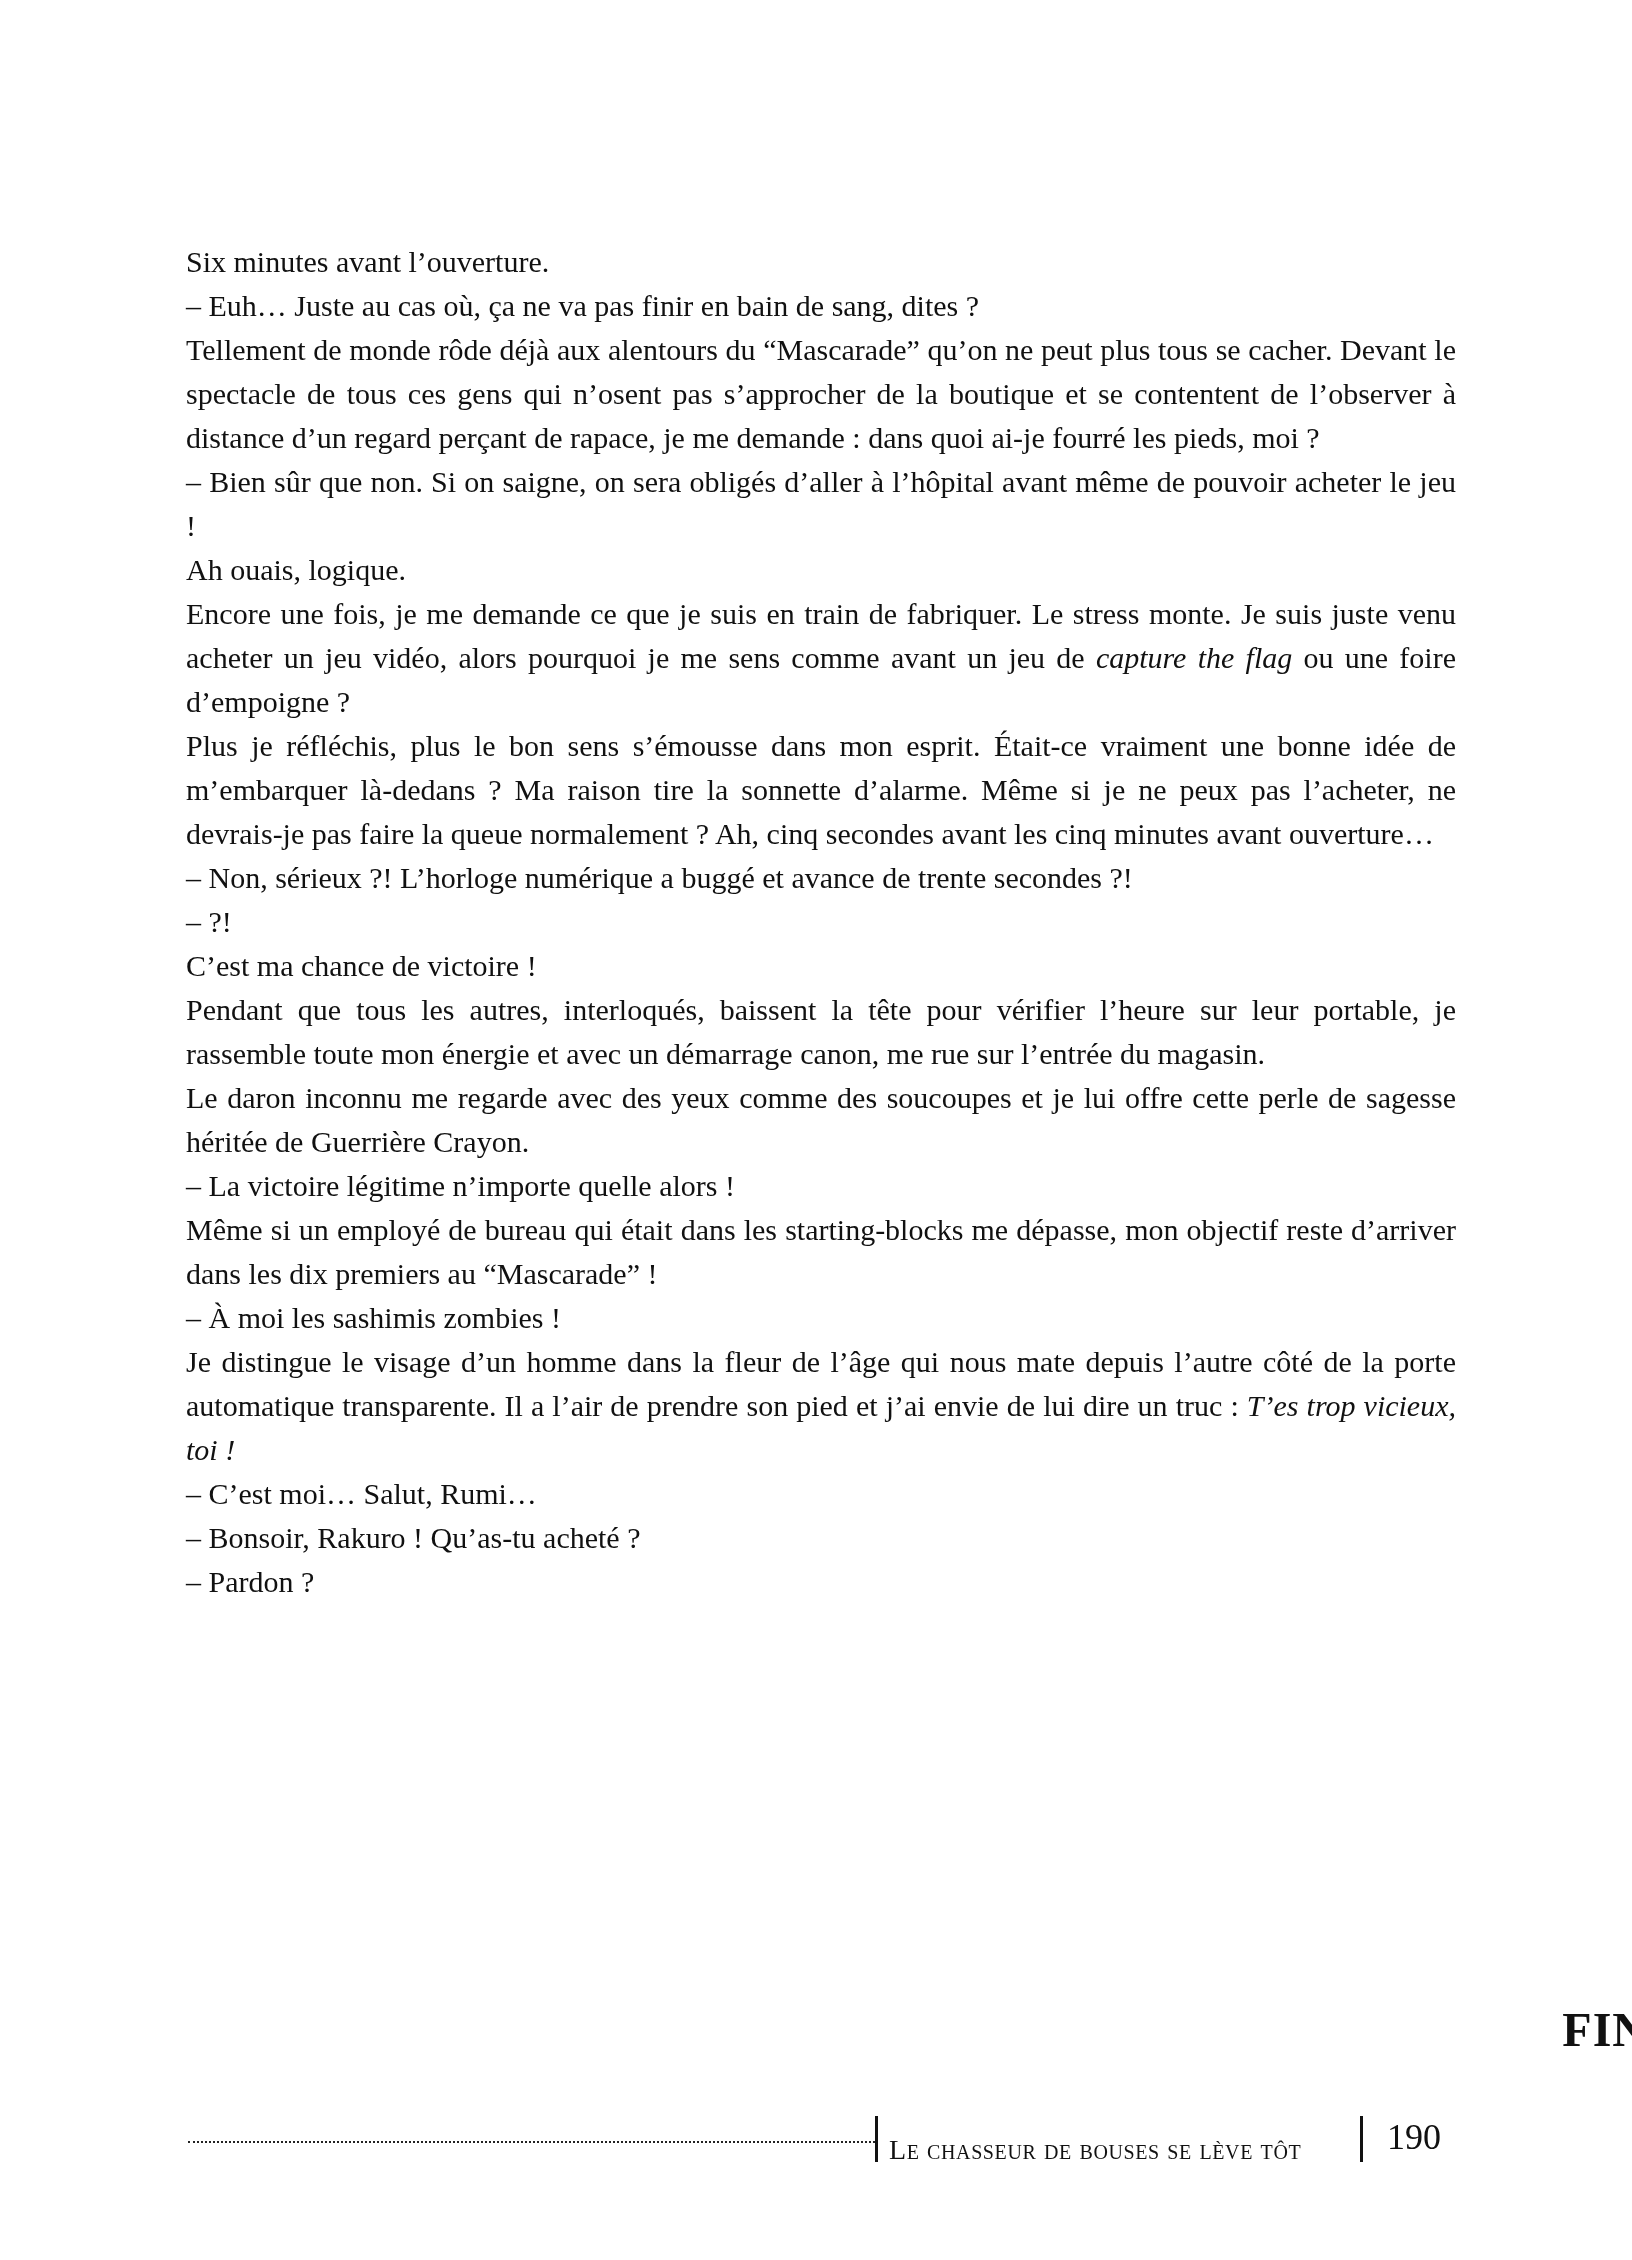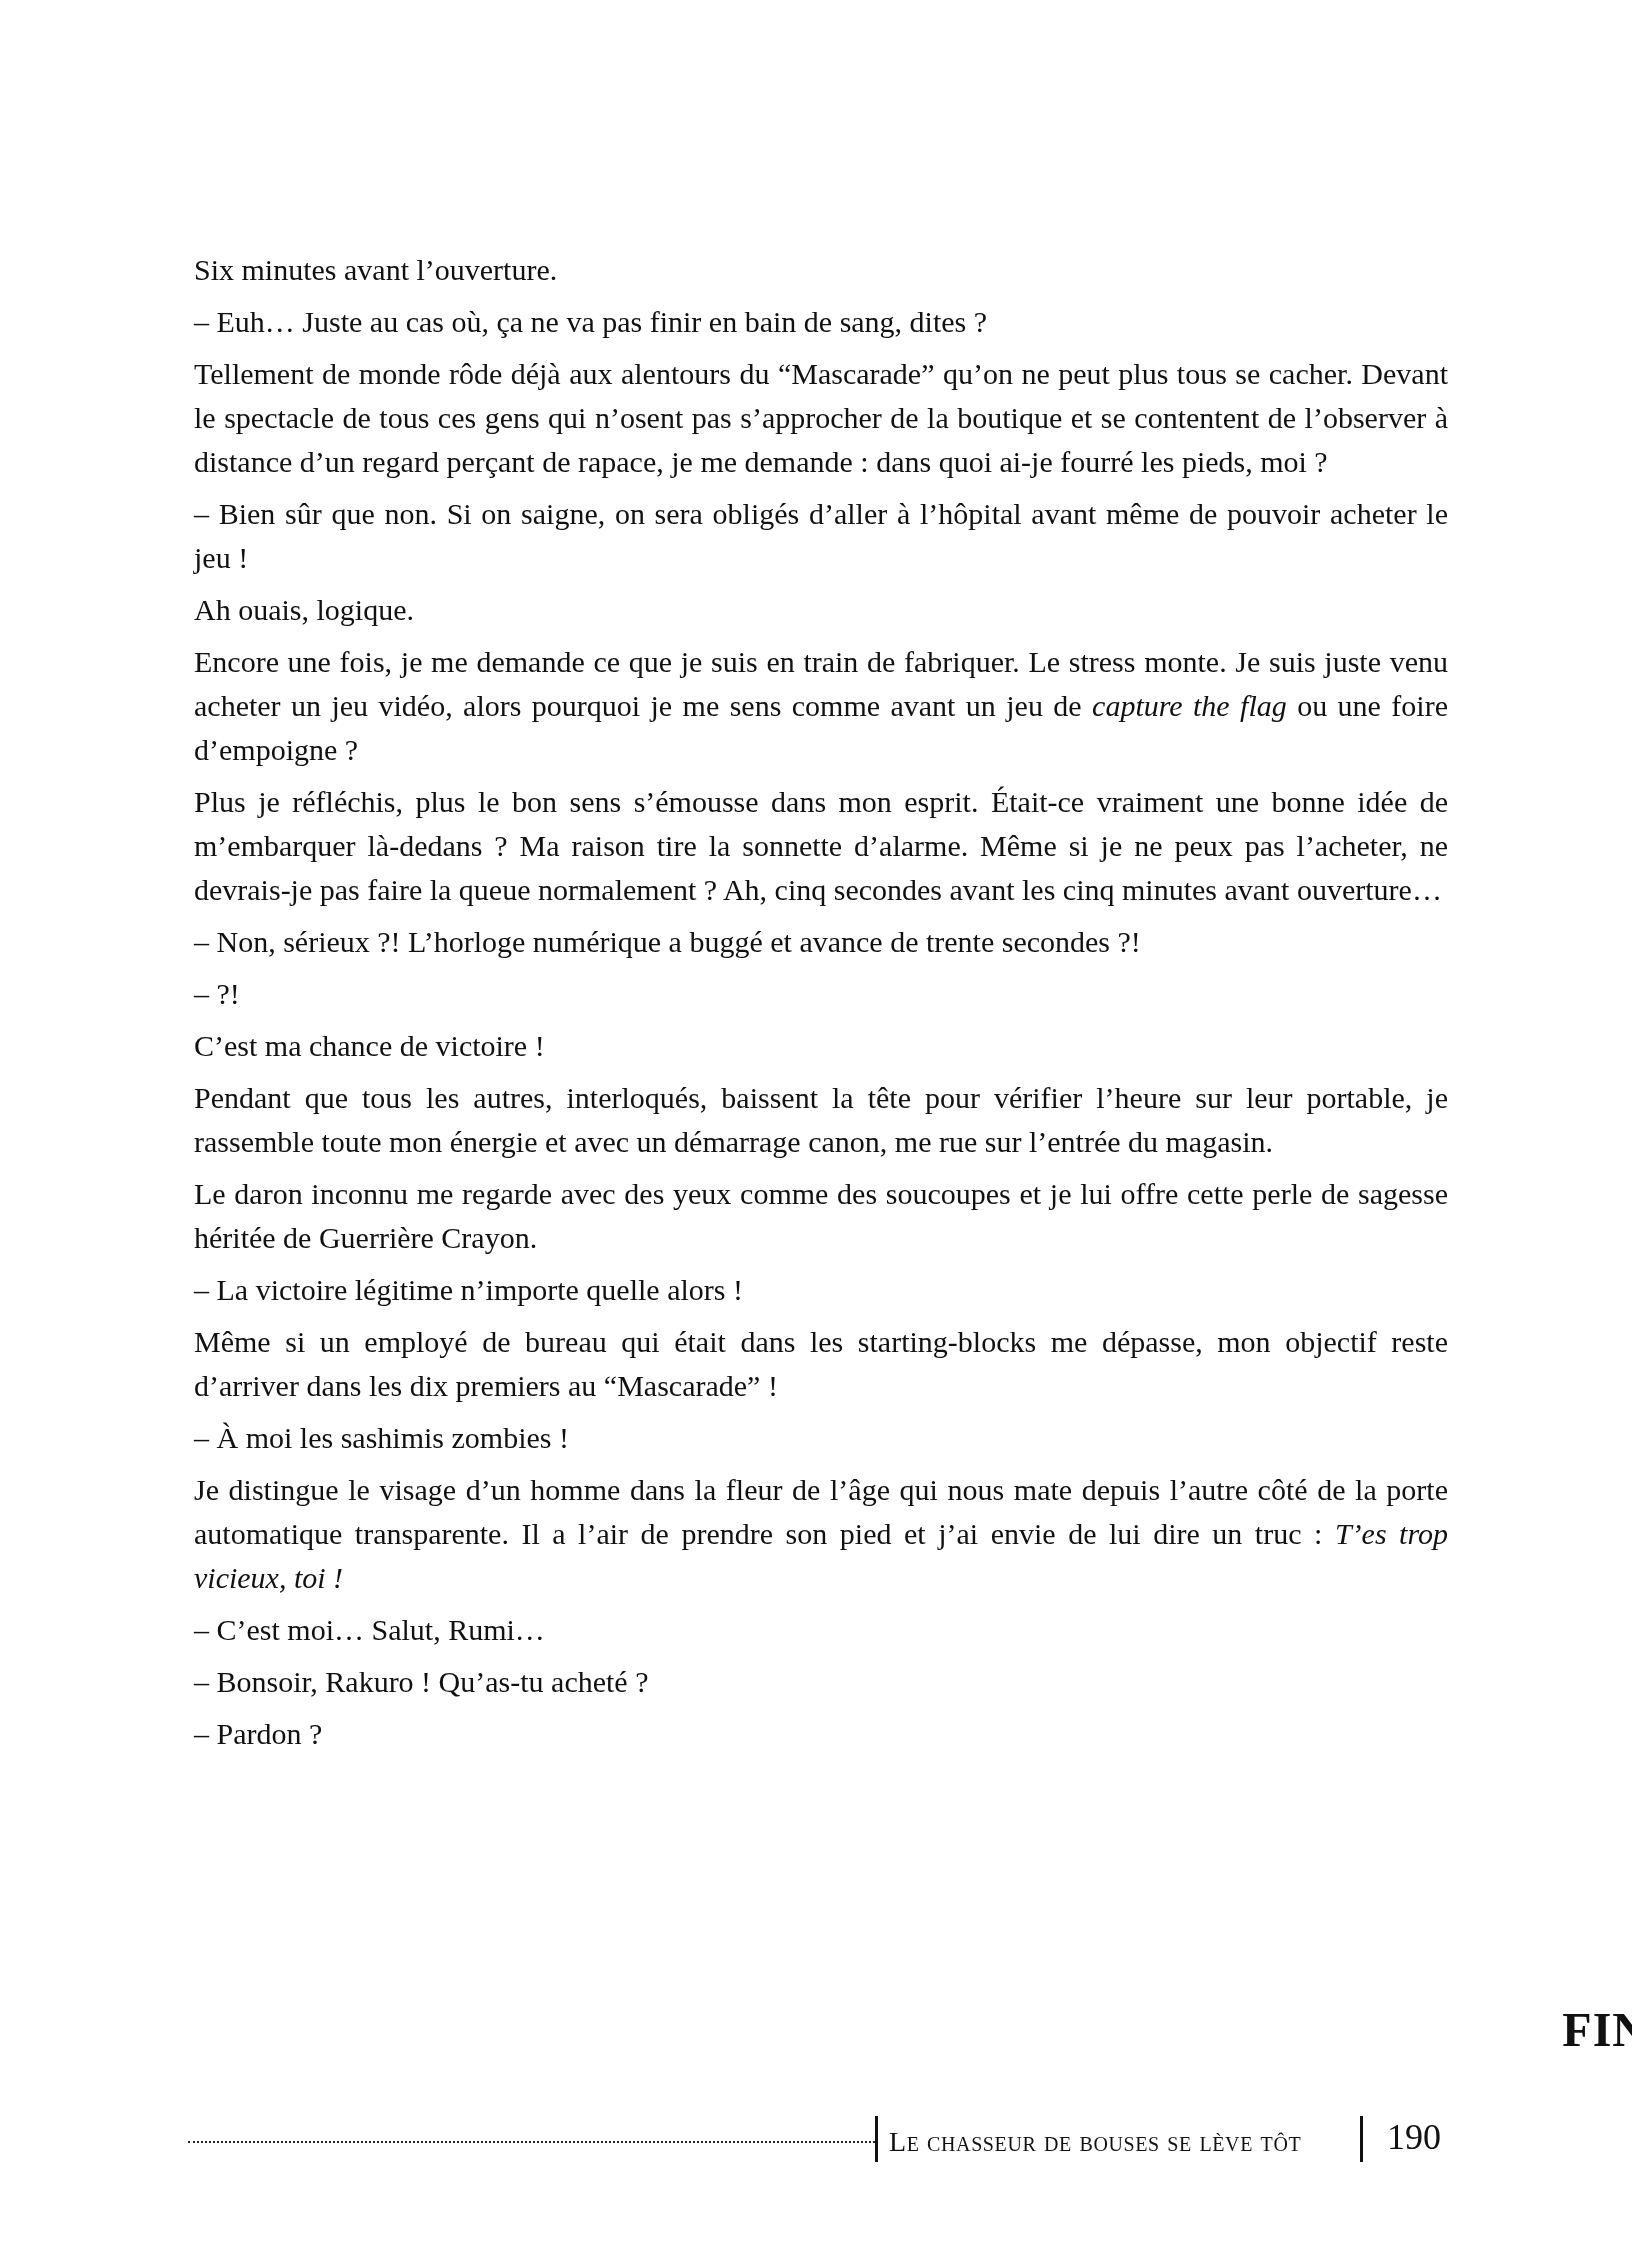--- a/index.html
+++ b/index.html
@@ -17,21 +17,21 @@
     }
     .page-body {
       position: absolute;
       left: 186px;
       top: 240px;
       width: 1270px;
       font-size: 30px;
       line-height: 44px;
     }
     .para {
-      margin: 8px;
+      margin: 0;
       text-align: justify;
       text-align-last: left;
     }
     .para.gap-before {
       margin-top: 44px;
     }
     .para em {
       font-style: italic;
     }
     .fin {
@@ -65,21 +65,21 @@
       top: 3.8px;
       width: 2.9px;
       height: 46px;
       background: #111;
     }
     .footer .bar.left { left: 687px; }
     .footer .bar.right { left: 1172px; }
     .footer .running-title {
       position: absolute;
       left: 701px;
-      top: 12px;
+      top: 20px;
       font-variant: small-caps;
       font-size: 28px;
       line-height: 35px;
       letter-spacing: 0.6px;
       white-space: nowrap;
       text-align: right;
     }
     .footer .page-number {
       position: absolute;
       left: 1199px;

